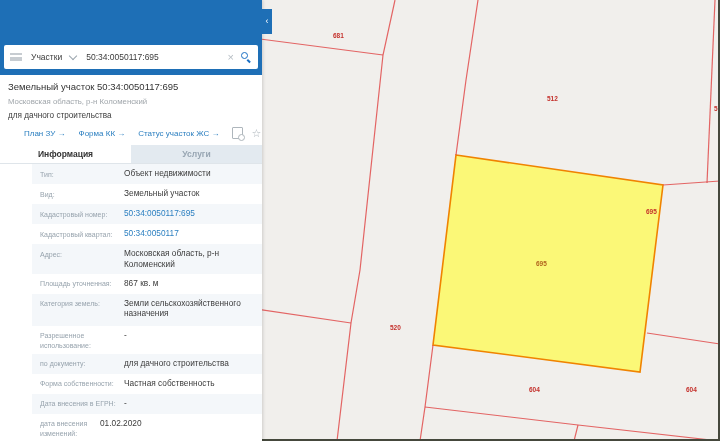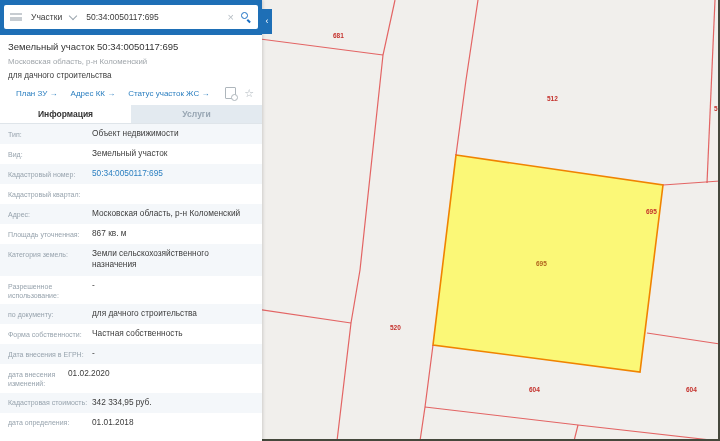--- a/index.html
+++ b/index.html
@@ -12,49 +12,49 @@
   .map-edge-r { position:absolute; right:0; top:0; width:2px; height:441px; background:#45483c; }
   .map-edge-b { position:absolute; right:0; bottom:0; width:458px; height:2px; background:#45483c; }
   .collapse-btn { position:absolute; left:262px; top:9px; width:10px; height:25px; background:#1e6fb6;
     color:#fff; font-size:9px; line-height:24px; text-align:center; cursor:pointer; z-index:5; }
 
   
   .panel { position:absolute; left:0; top:0; width:262px; height:441px; background:#fff; z-index:4;
     box-shadow:1px 0 3px rgba(0,0,0,.15); display:flex; flex-direction:column; }
 
   .search-header { background:#1e6fb6; padding:5px 4px 6px 4px; }
-  .search-bar { background:#fff; border-radius:2px; height:24px; display:flex; align-items:center; padding:0 6px; }
+  .search-bar { background:#fff; border-radius:2px; height:24px; display:flex; align-items:center; padding:0 6px;margin-top:40px; }
   .menu-icon { width:12px; height:8px; border-top:2px solid #c7ccd1; border-bottom:2px solid #c7ccd1; position:relative; margin-right:9px; cursor:pointer; }
   .menu-icon:after { content:""; position:absolute; left:0; top:2px; width:12px; height:2px; background:#c7ccd1; }
   .search-cat { font-size:8.5px; color:#3c3c3c; cursor:pointer; }
   .chev { width:6px; height:6px; border-right:1.4px solid #9aa5ad; border-bottom:1.4px solid #9aa5ad;
     transform:rotate(45deg); margin:-3px 10px 0 8px; cursor:pointer; }
   .search-input { flex:1; border:0; outline:0; font-size:8.5px; color:#3c3c3c; font-family:"Liberation Sans",sans-serif; background:transparent; }
   .clear-icon { color:#b6bec4; font-size:11px; margin:0 7px; cursor:pointer; }
   .mag-icon { position:relative; width:11px; height:11px; cursor:pointer; }
   .mag-icon i { position:absolute; left:0; top:0; width:7px; height:7px; border:1.8px solid #1a6fc4; border-radius:50%; }
   .mag-icon:after { content:""; position:absolute; left:7.2px; top:7.2px; width:4px; height:1.8px; background:#1a6fc4; transform:rotate(45deg); transform-origin:0 0; }
 
   .result-head { padding:6px 8px 0 8px; }
   .res-title { font-size:9.5px; font-weight:normal; color:#333; }
   .res-sub { font-size:7.8px; color:#a0a6ab; margin-top:5px; }
   .res-usage { font-size:8.2px; color:#3c3c3c; margin-top:5px; }
-  .links-row { display:flex; align-items:center; margin:7px 0 6px 8px; }
+  .links-row { display:flex; align-items:center; margin:7px 0 6px 16px; }
   .plink { font-size:8px; color:#2b7fc0; margin-right:13px; cursor:pointer; white-space:nowrap; }
   .links-icons { margin-left:auto; display:flex; align-items:center; gap:8px; }
   .doc-mag { position:relative; width:11px; height:12px; border:1.2px solid #aeb6bc; border-radius:1px; cursor:pointer; }
   .doc-mag:after { content:""; position:absolute; right:-3px; bottom:-3px; width:5px; height:5px; border:1.2px solid #aeb6bc; border-radius:50%; background:#fff; }
   .star-icon { color:#aeb6bc; font-size:11px; cursor:pointer; line-height:10px; }
 
   .tabs { display:flex; height:19px; border-bottom:1px solid #dfe5ea; }
   .tab { flex:1; font-size:8.5px; display:flex; align-items:center; justify-content:center; cursor:pointer;font-weight:bold; }
   .tab.active { background:#fff; color:#333; font-weight:bold; }
   .tab.inactive { background:#e3eaf0; color:#97a5b2; }
 
-  .info-table { flex:1; overflow:hidden; }
+  .info-table { flex:1; overflow:hidden;margin-left:32px; }
   .irow { display:flex; padding:4px 8px; align-items:flex-start; min-height:20px; }
   .irow:nth-child(odd) { background:#f4f7fa; }
   .ilabel { width:84px; flex:0 0 84px; font-size:7px; color:#97a3ad; padding-top:1.5px; line-height:1.35; }
   .ivalue { flex:1; font-size:8.3px; color:#3c3c3c; line-height:1.3; }
   .ivalue.link { color:#2b7fc0; cursor:pointer; }
 
   
   text.plbl { font-family:"Liberation Sans",sans-serif; font-size:6.5px; font-weight:bold; }
 </style>
 </head>
@@ -109,21 +109,21 @@
         </div>
     </div>
   </div>
 
   <div class="result-head">
     <div class="res-title">Земельный участок 50:34:0050117:695</div>
     <div class="res-sub">Московская область, р-н Коломенский</div>
     <div class="res-usage">для дачного строительства</div>
     <div class="links-row">
       <span class="plink">План ЗУ →</span>
-      <span class="plink">Адрес КК →</span>
+      <span class="plink">Форма КК →</span>
       <span class="plink">Статус участок ЖС →</span>
       <span class="links-icons">
         <span class="doc-mag"></span>
         <span class="star-icon">☆</span>
       </span>
     </div>
   </div>
 
   <div class="tabs">
     <div class="tab active">Информация</div>
@@ -138,20 +138,21 @@
     <div class="irow">
       <div class="ilabel">Вид:</div>
       <div class="ivalue">Земельный участок</div>
     </div>
     <div class="irow">
       <div class="ilabel">Кадастровый номер:</div>
       <div class="ivalue link">50:34:0050117:695</div>
     </div>
     <div class="irow">
       <div class="ilabel">Кадастровый квартал:</div>
+      <div class="ivalue link">50:34:0050117</div>
     </div>
     <div class="irow">
       <div class="ilabel">Адрес:</div>
       <div class="ivalue">Московская область, р-н Коломенский</div>
     </div>
     <div class="irow">
       <div class="ilabel">Площадь уточненная:</div>
       <div class="ivalue">867 кв. м</div>
     </div>
     <div class="irow" style="min-height:32px">

